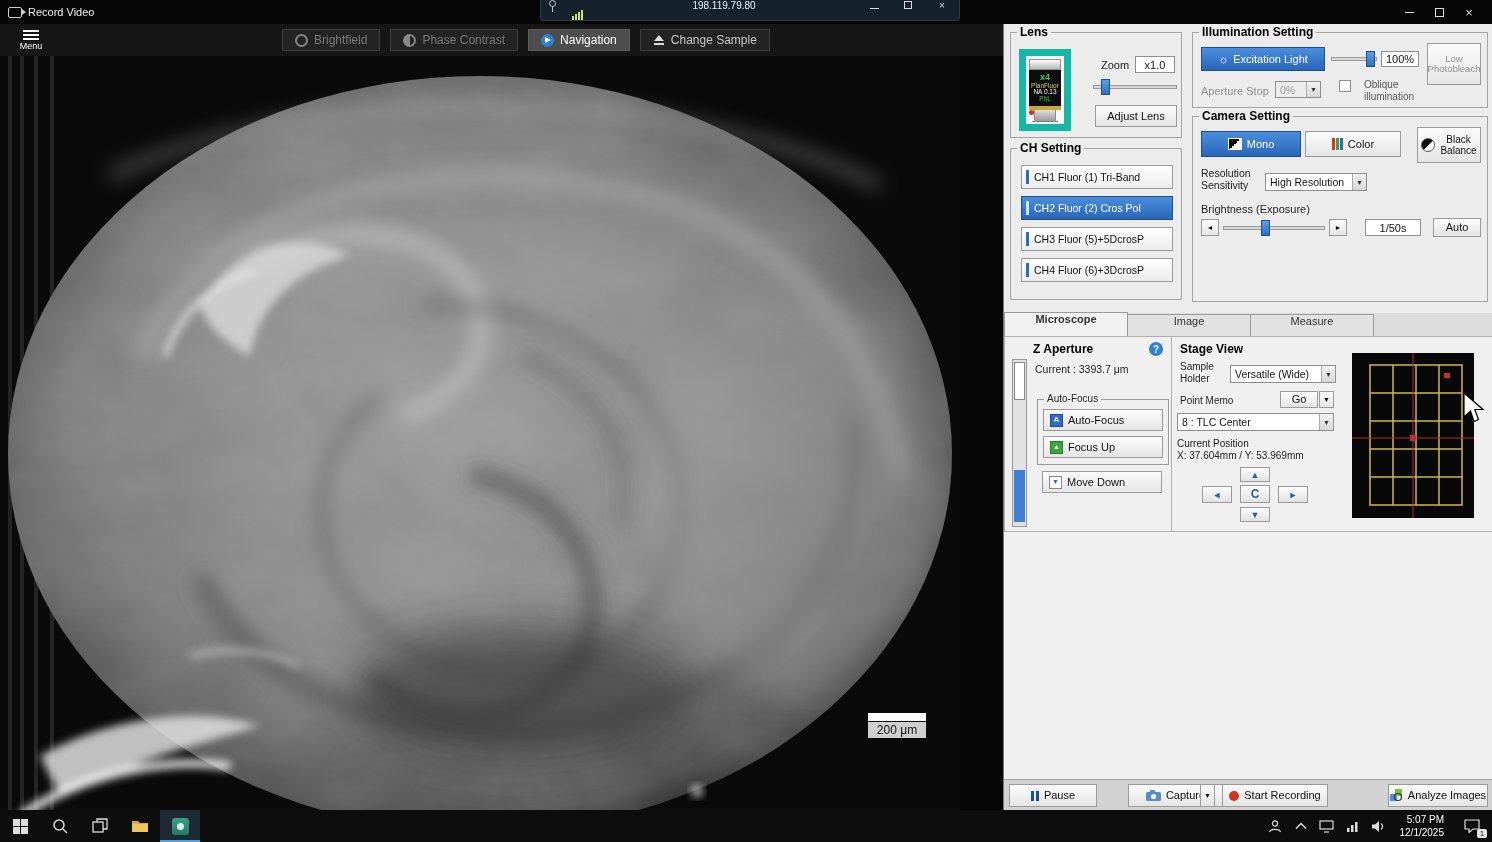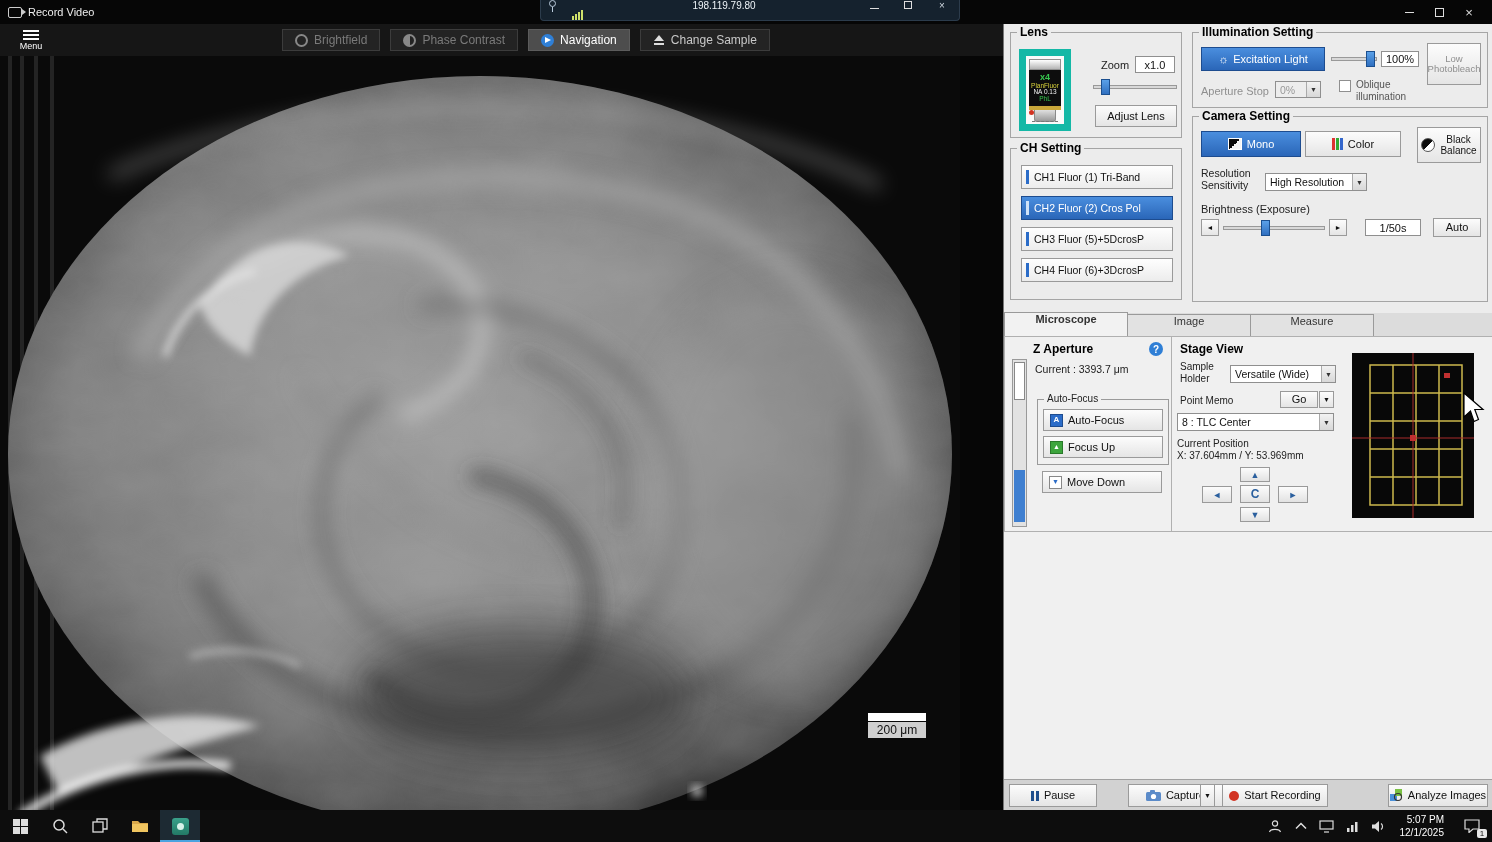--- a/index.html
+++ b/index.html
@@ -60,21 +60,21 @@
 .btn{position:absolute;display:flex;align-items:center;justify-content:center;gap:5px;background:linear-gradient(#fcfcfc,#e5e5e5);border:1px solid #9a9a9a;font-size:11px;color:#111;cursor:pointer;text-align:center;line-height:1.1}
 .btn.blue{background:linear-gradient(#4a8ede,#2a66b8);color:#fff;border-color:#1d4c8f}
 .btn.dis{color:#8f8f8f}
 .select{position:absolute;background:#fff;border:1px solid #8f8f8f;font-size:10.5px;display:flex;align-items:center;cursor:pointer}
 .select .sel-text{flex:1;padding:0 4px;white-space:nowrap;overflow:hidden}
 .select .sel-arrow{width:14px;align-self:stretch;background:linear-gradient(#f2f2f2,#d8d8d8);border-left:1px solid #aaa;display:flex;align-items:center;justify-content:center;font-size:7px;color:#333}
 .select.dis{background:#ededed;color:#999}
 .hslider{position:absolute;cursor:pointer}
 .hslider .track{position:absolute;left:0;right:0;top:50%;height:4px;margin-top:-2px;background:#d8d8d8;border:1px solid #999}
 .hslider .thumb{position:absolute;top:50%;margin-top:-8px;width:9px;height:16px;background:linear-gradient(#5aa0e8,#2f6fc0);border:1px solid #1b4f8f}
-.chk{position:absolute;display:flex;gap:5px;align-items:flex-start;cursor:pointer}
+.chk{position:absolute;display:flex;gap:13px;align-items:flex-start;cursor:pointer}
 .chk .box{width:12px;height:12px;background:#fff;border:1px solid #8f8f8f;flex:none;margin-top:1px}
 .chk .chk-label{font-size:10px;color:#555;line-height:1.15;width:62px}
 .ch-btn{position:absolute;left:10px;width:152px;height:24px;display:flex;align-items:center;background:linear-gradient(#fefefe,#ececec);border:1px solid #9a9a9a;font-size:10.5px;cursor:pointer;padding-left:4px;gap:5px;color:#111}
 .ch-accent{width:3px;height:14px;background:#2b6cc8;flex:none}
 .ch-btn.active{background:linear-gradient(#4a8ede,#2a66b8);color:#fff;border-color:#1d4c8f}
 .ch-btn.active .ch-accent{background:#cfe2f8}
 
 
 .objective{position:absolute;left:8px;top:16px;width:52px;height:82px;background:#fafafa;border:7px solid #14b8a6;cursor:pointer}
 .obj-col{position:absolute;left:3px;right:3px;top:3px;display:flex;flex-direction:column;align-items:center}

